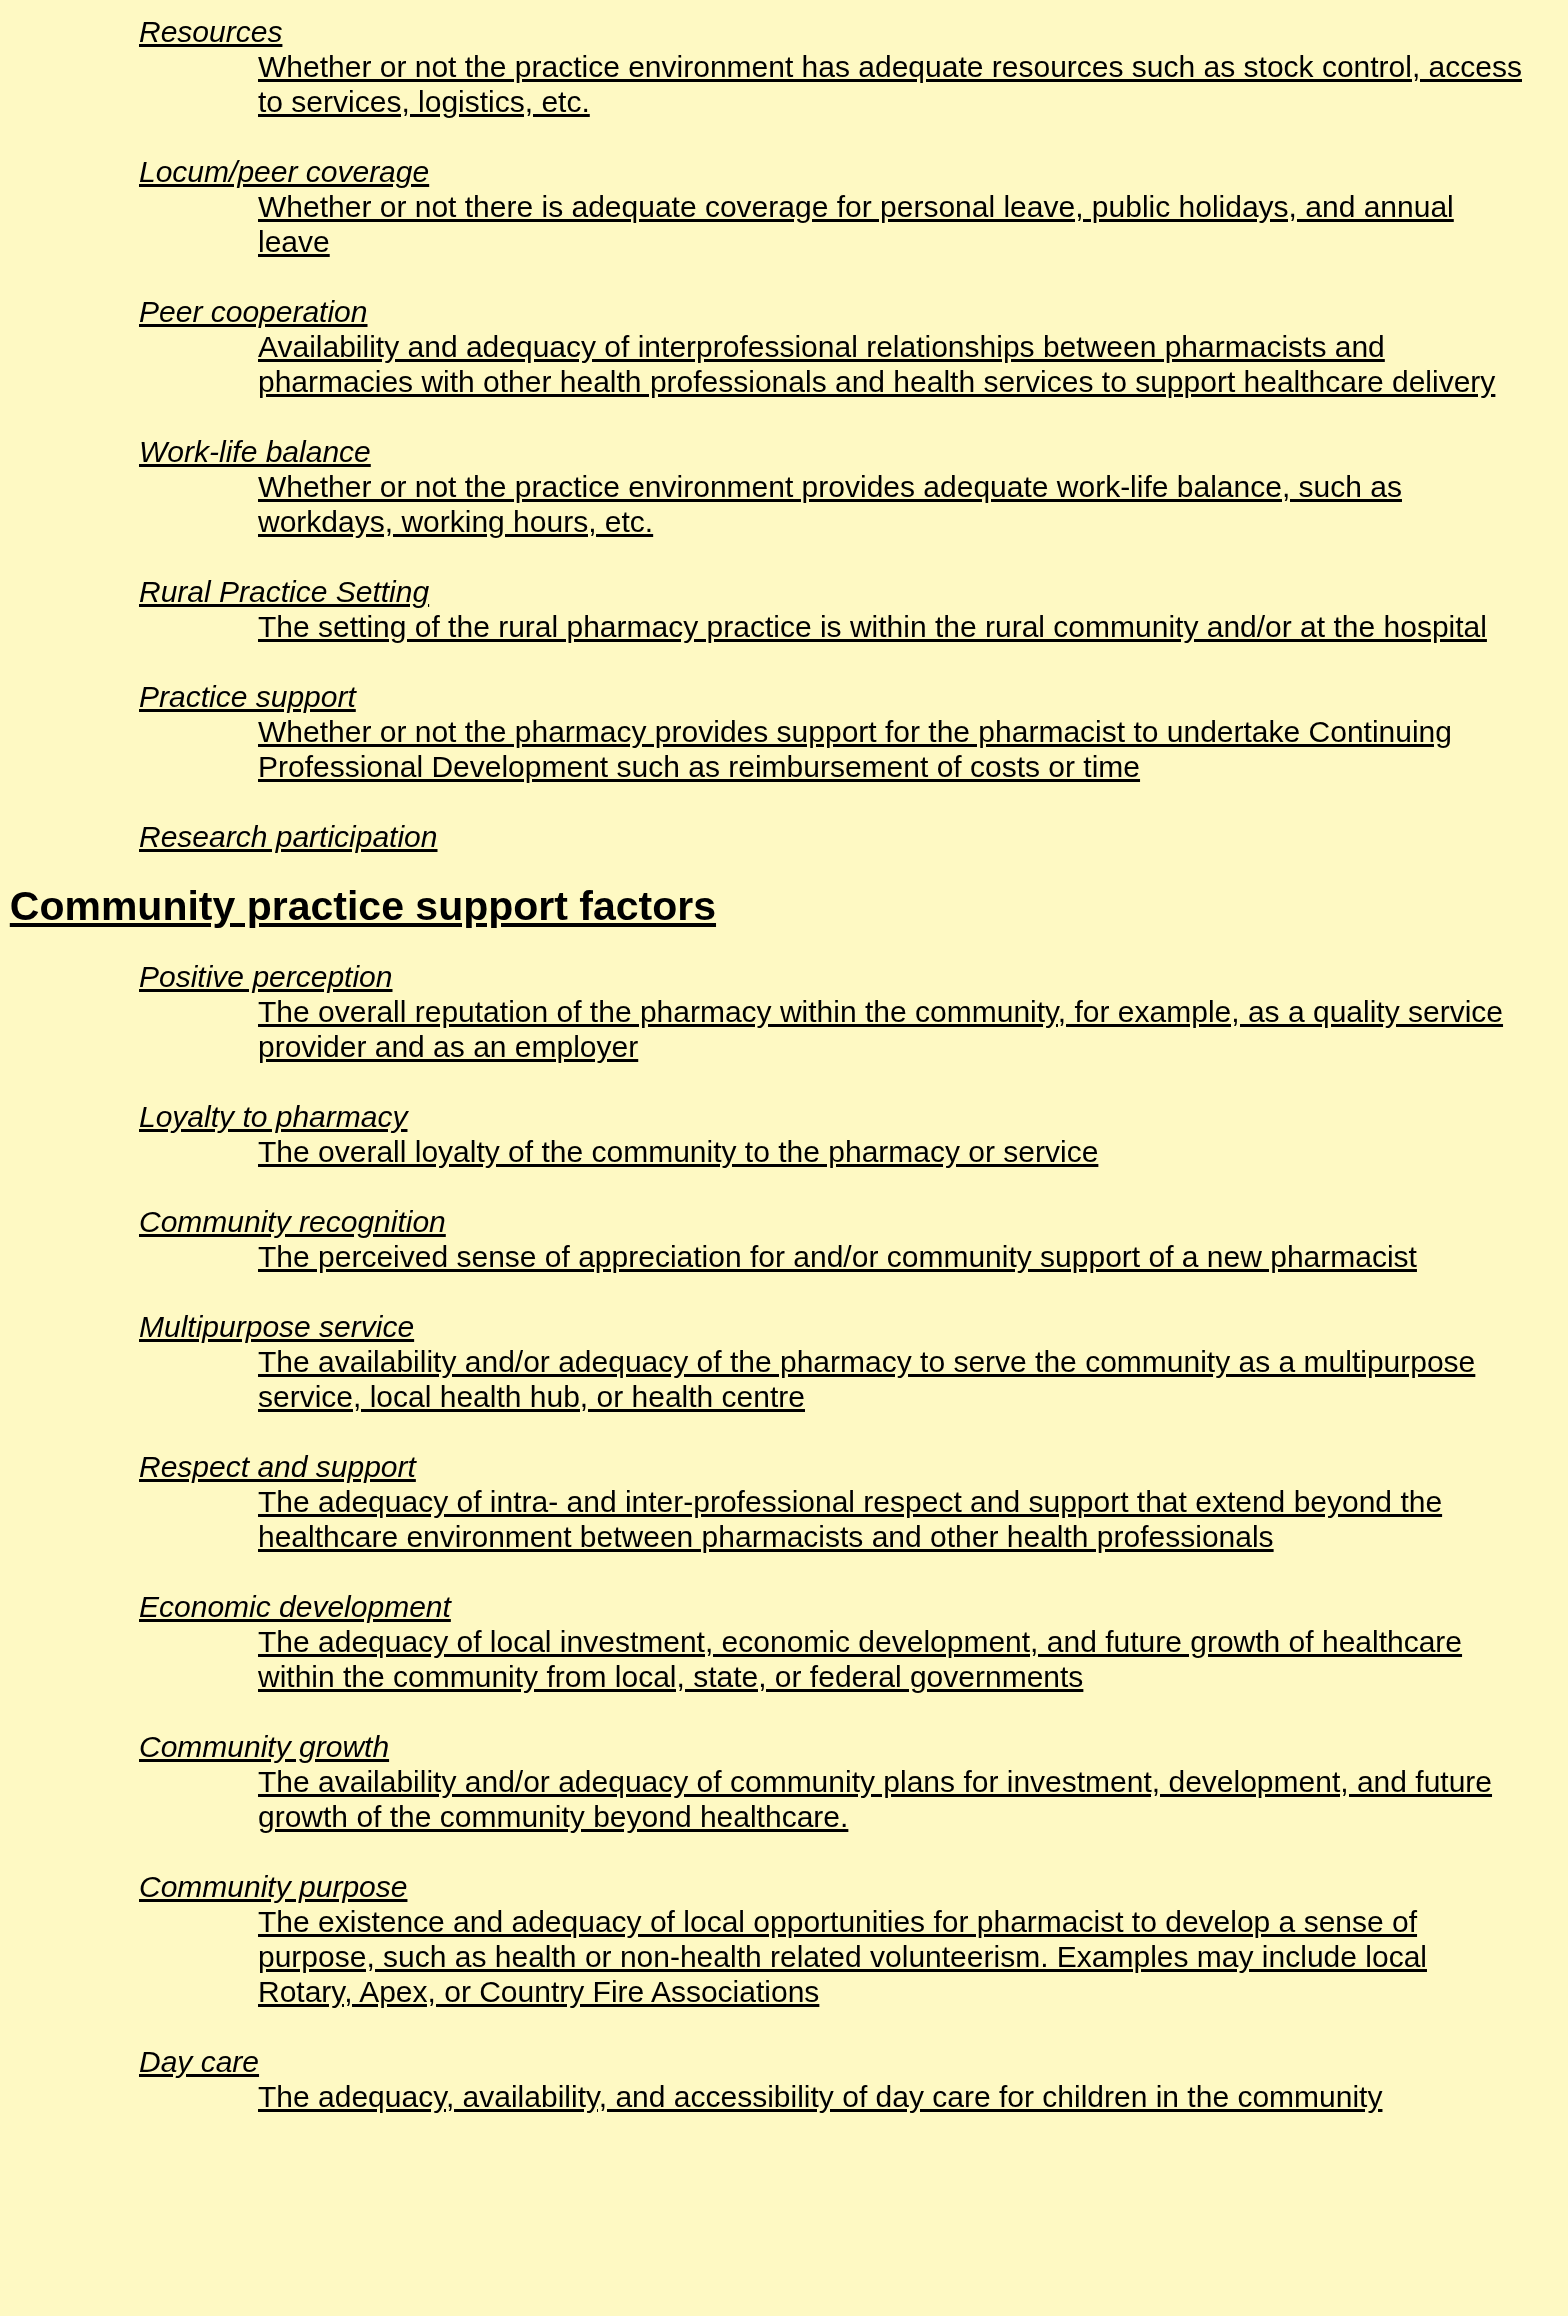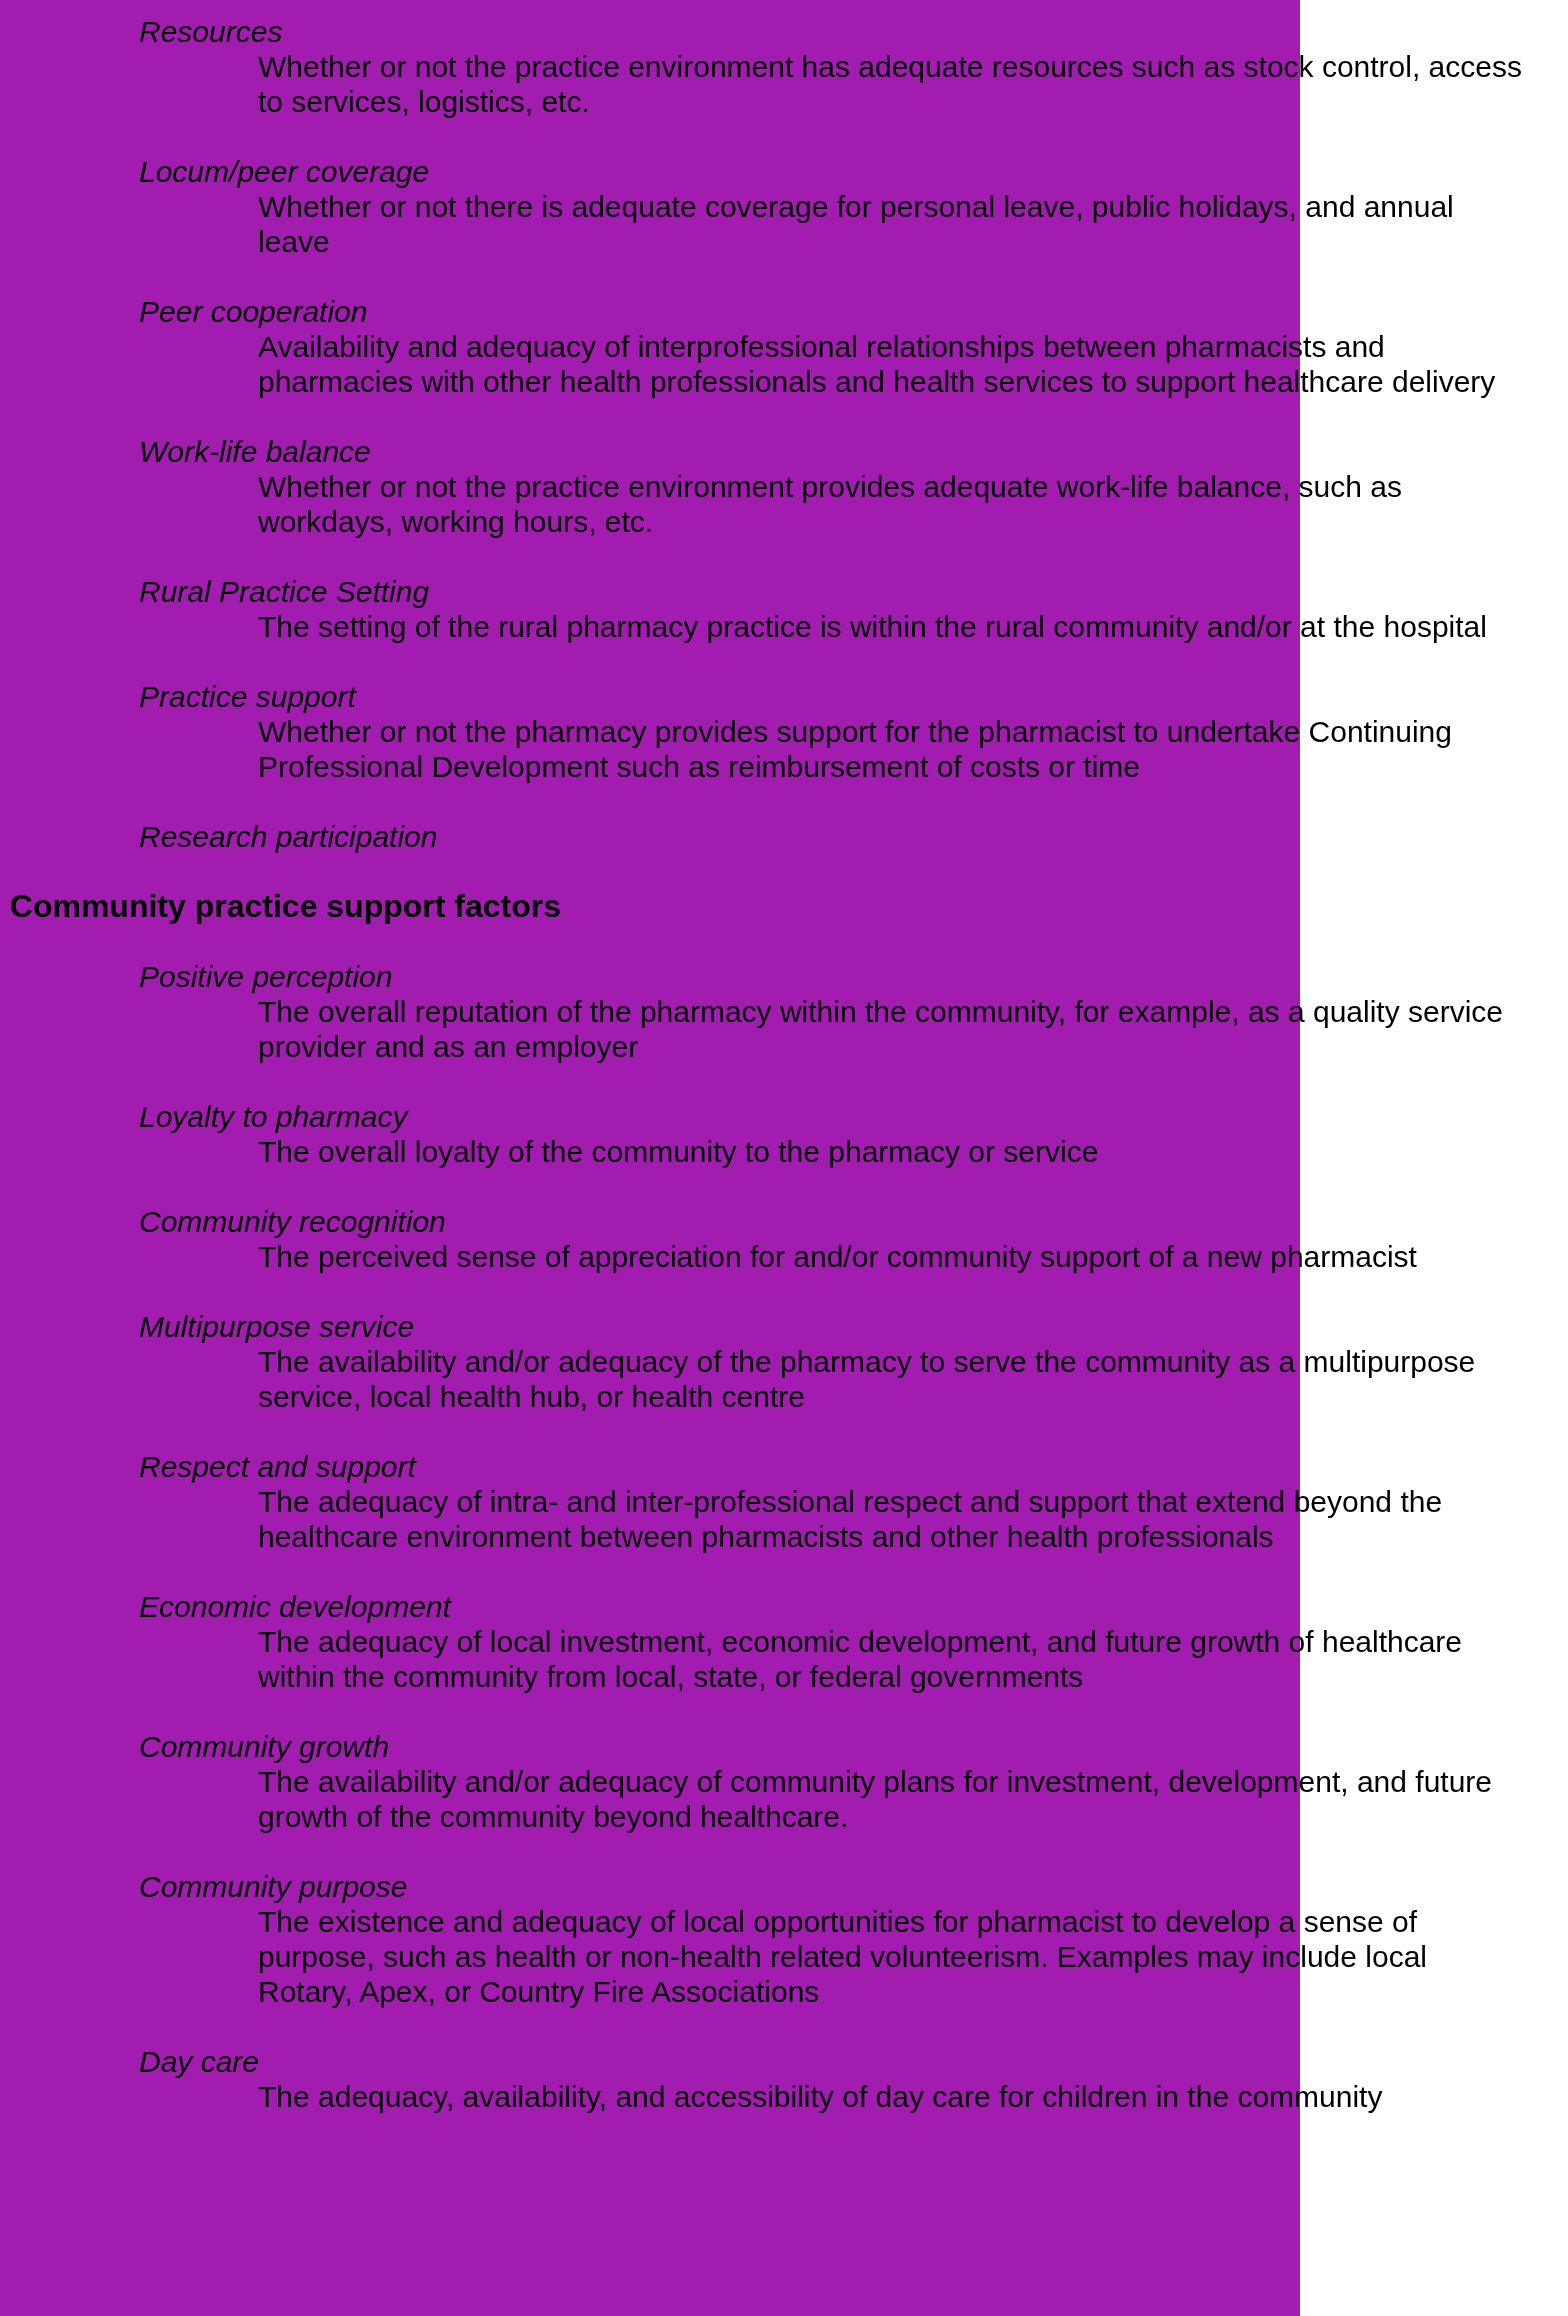--- a/index.html
+++ b/index.html
@@ -3,45 +3,46 @@
 <meta charset="utf-8">
 <style>
   html, body {
     margin: 0;
     padding: 0;
     background: #ffffff;
     overflow: hidden;
   }
   .page {
     position: relative;
-    width: 1300px;
+    width: 1568px;
     height: 2316px;
-    background: #a21caf;
+    background: #fef9c3;
     color: #000000;
     font-family: "Liberation Sans", sans-serif;
     padding-top: 13.7px;
     box-sizing: border-box;
+    text-decoration: underline;
   }
   .entry {
     font-size: 30px;
     line-height: 35px;
     margin: 0 0 35px 0;
   }
   .term {
     margin-left: 139px;
     font-style: italic;
   }
   .definition {
     margin-left: 258px;
     margin-right: 39px;
     white-space: pre;
   }
   .section-header {
     margin: 0 0 35px 9.8px;
-    font-size: 32px;
+    font-size: 41px;
     line-height: 35px;
     font-weight: bold;
     font-family: "Liberation Sans", sans-serif;
   }
 </style>
 </head>
 <body>
 
 <div class="page">
 

